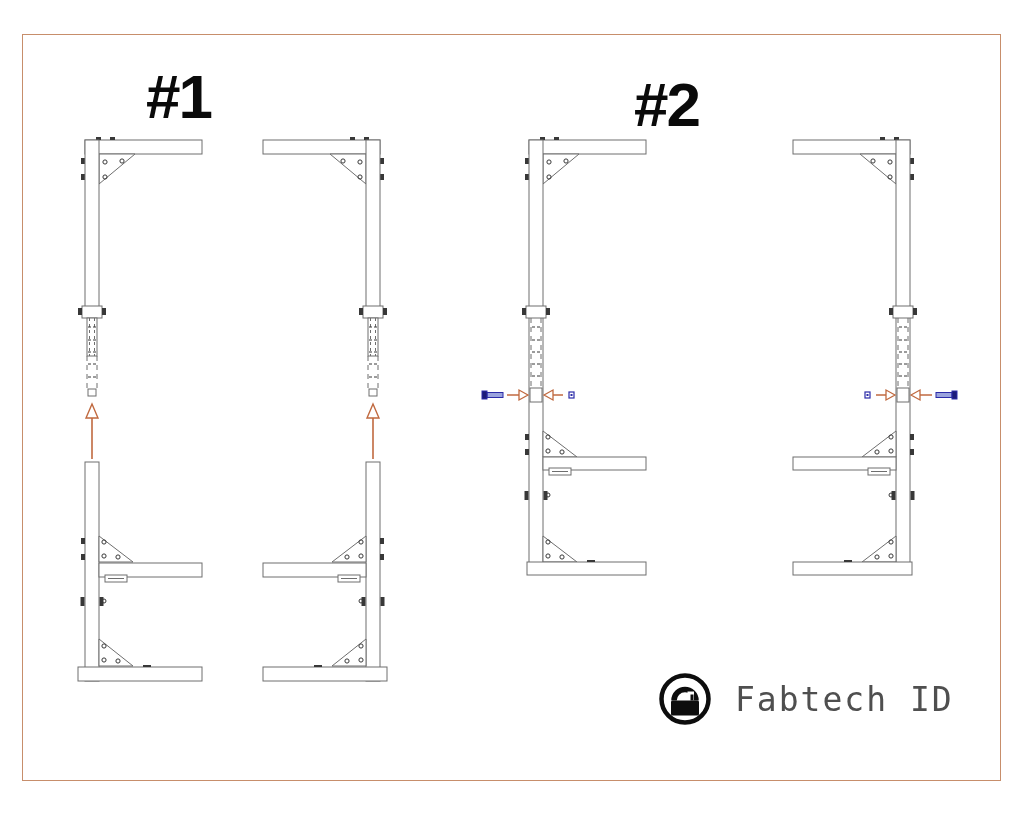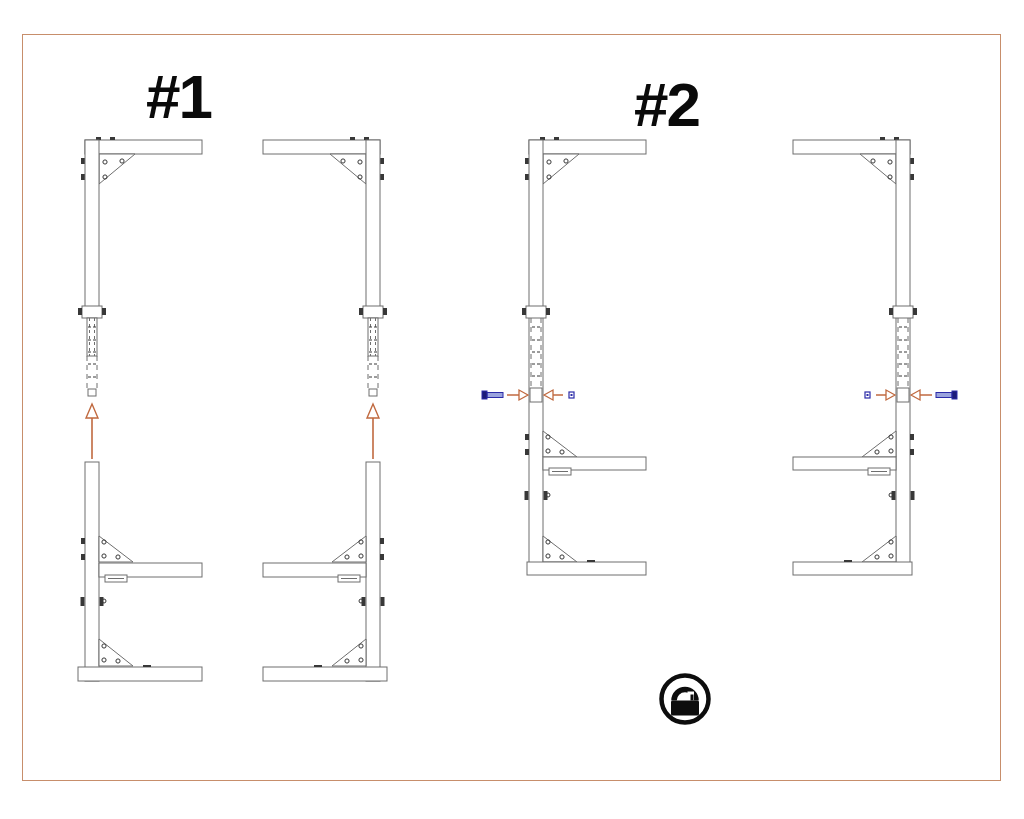--- a/index.html
+++ b/index.html
@@ -267,15 +267,16 @@
     </svg>
 
   <div id="brand-row">
     <svg id="logo" width="56" height="56" viewBox="0 0 56 56">
       <circle cx="28" cy="28" r="23.5" fill="none" stroke="currentColor" stroke-width="4.5"></circle>
       <path d="M17,29.5 A11,11 0 1 1 39,29.5" fill="none" stroke="currentColor" stroke-width="5.5"></path>
       <rect x="30.5" y="20.5" width="6.5" height="9" fill="#ffffff"></rect>
       <rect x="33.5" y="23.5" width="3" height="6" fill="currentColor"></rect>
       <rect x="14" y="29.5" width="28" height="15" rx="1.5" fill="currentColor"></rect>
     </svg>
+    <span id="brand-name">Fabtech ID</span>
   </div>
 
 </div>
 
 </body></html>

